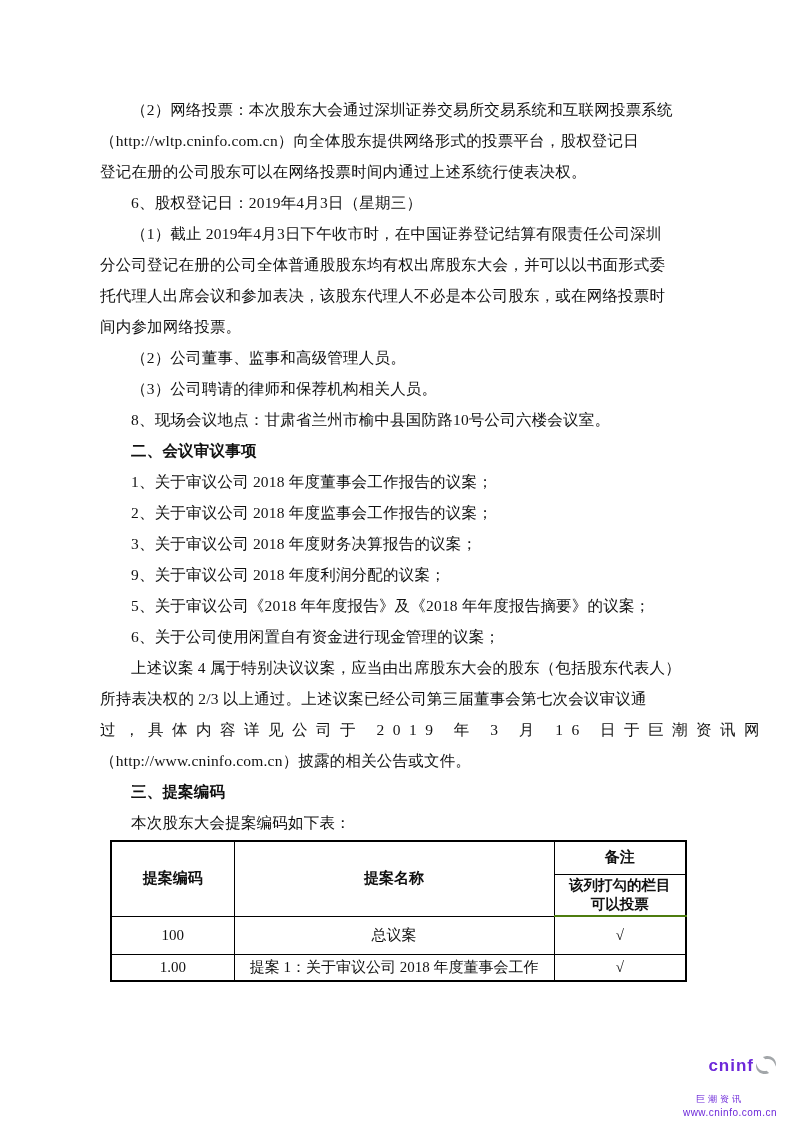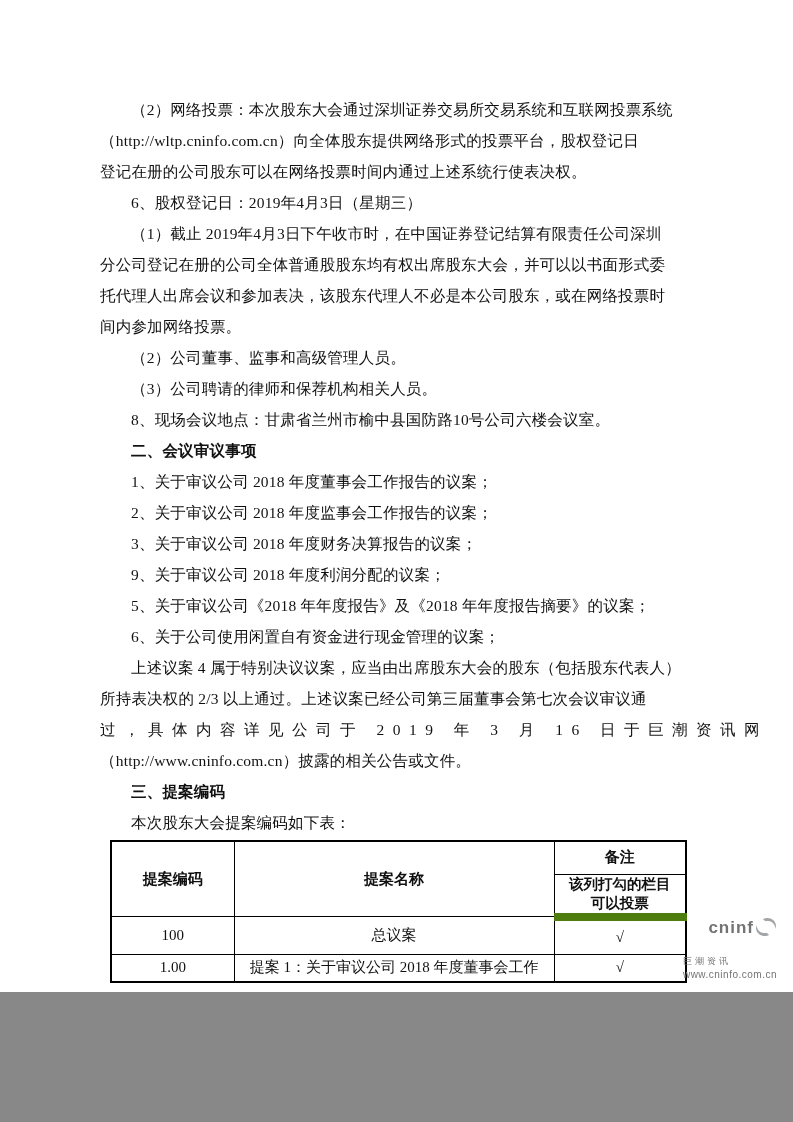--- a/index.html
+++ b/index.html
@@ -1,20 +1,20 @@
 <!DOCTYPE html>
 <html><head>
 <meta charset="utf-8">
 <style>
   * { margin: 0; padding: 0; box-sizing: border-box; }
   html, body { background: #888; }
   .page {
     position: relative;
     width: 793px;
-    height: 992px;
+    height: 1122px;
     margin: 0 auto;
     background: #ffffff;
     color: #111;
     font-family: "Liberation Serif", "DejaVu Serif", serif;
     overflow: hidden;
   }
   .doc {
     position: absolute;
     left: 100px;
     top: 94px;
@@ -51,31 +51,31 @@
   }
   table.proposal { border: 2px solid #000; }
   table.proposal th {
     font-family: "Liberation Sans", "DejaVu Sans", sans-serif;
     font-weight: bold;
   }
   .col-code { width: 123px; }
   .col-name { width: 320px; }
   .col-note { width: 132px; }
   tr.h-top th { height: 33px; }
-  tr.h-sub th { height: 42px; line-height: 19px; font-size: 14.5px; border-bottom: 8px solid #4d7c0f; }
+  tr.h-sub th { height: 42px; line-height: 19px; font-size: 14.5px; border-bottom: 2px solid #4d7c0f; }
   th.rowspan2 { border-bottom: 2px solid #000; margin-left: 37px; }
   tr.r1 td { height: 38px; }
   tr.r2 td { height: 27px; }
   td.name-left { text-align: left; padding-left: 7px; margin-left: 38px; }
   .logo {
     position: absolute;
     right: 16px;
-    bottom: 12px;
-    text-align: left;
-    color: #737373;
+    bottom: 4px;
+    text-align: center;
+    color: #6d28d9;
     font-family: "Liberation Sans", "DejaVu Sans", sans-serif;
     line-height: 1.1;
   }
   .logo-row {
     display: flex;
     align-items: center;
     justify-content: flex-end;
     gap: 1px;
   }
   .logo-word {

